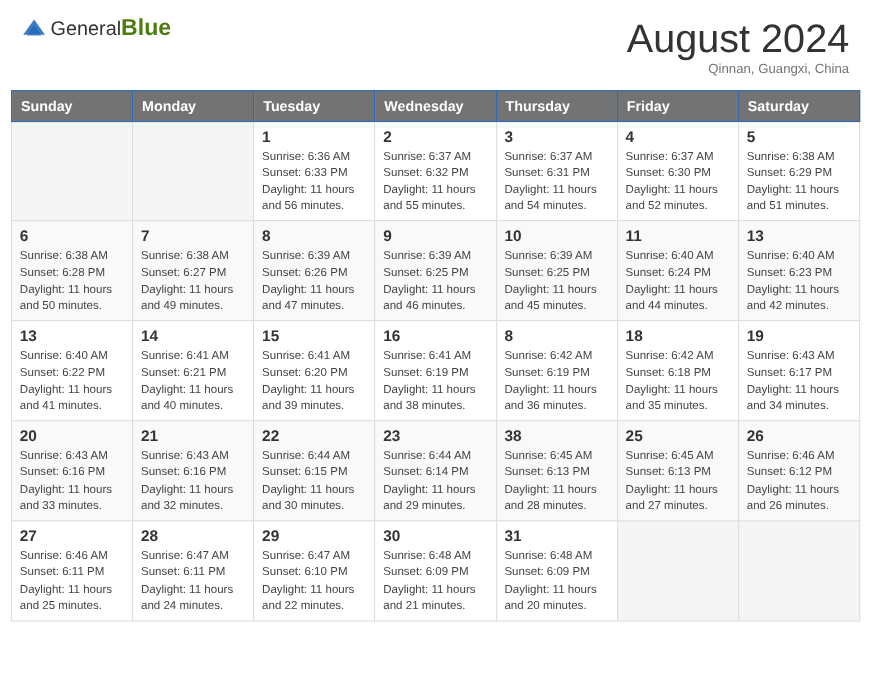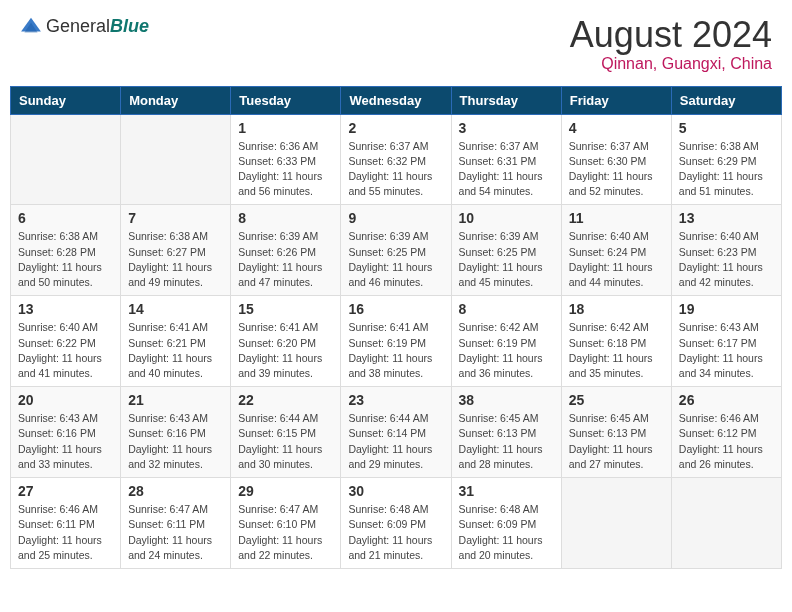--- a/index.html
+++ b/index.html
@@ -22,50 +22,49 @@
       align-items: center;
       gap: 4px;
     }
     .logo-text-general {
       font-size: 18px;
       font-weight: normal;
       color: #333;
       line-height: 1;
     }
     .logo-text-blue {
-      font-size: 18px;
+      font-size: 21px;
       font-weight: bold;
-      color: #0f766e;
+      color: #4d7c0f;
       line-height: 1;
-      font-style: italic;
     }
     .logo-icon {
       width: 22px;
       height: 22px;
     }
     .title-block {
       text-align: right;
     }
     .month-title {
       font-size: 36px;
       font-weight: 300;
       color: #333;
       line-height: 1.1;
     }
     .location-title {
-      font-size: 16px;
-      color: #be185d;
+      font-size: 12px;
+      color: #737373;
     }
     .calendar {
       width: 100%;
       border-collapse: collapse;
       border: 1px solid #ccc;
     }
     .calendar th {
-      background-color: #0c4a6e;
+      background-color: #737373;
       color: #fff;
       text-align: left;
       padding: 6px 8px;
       font-size: 13px;
       font-weight: bold;
       border: 1px solid #2a6ab7;
     }
     .calendar td {
       vertical-align: top;
       padding: 5px 7px;

